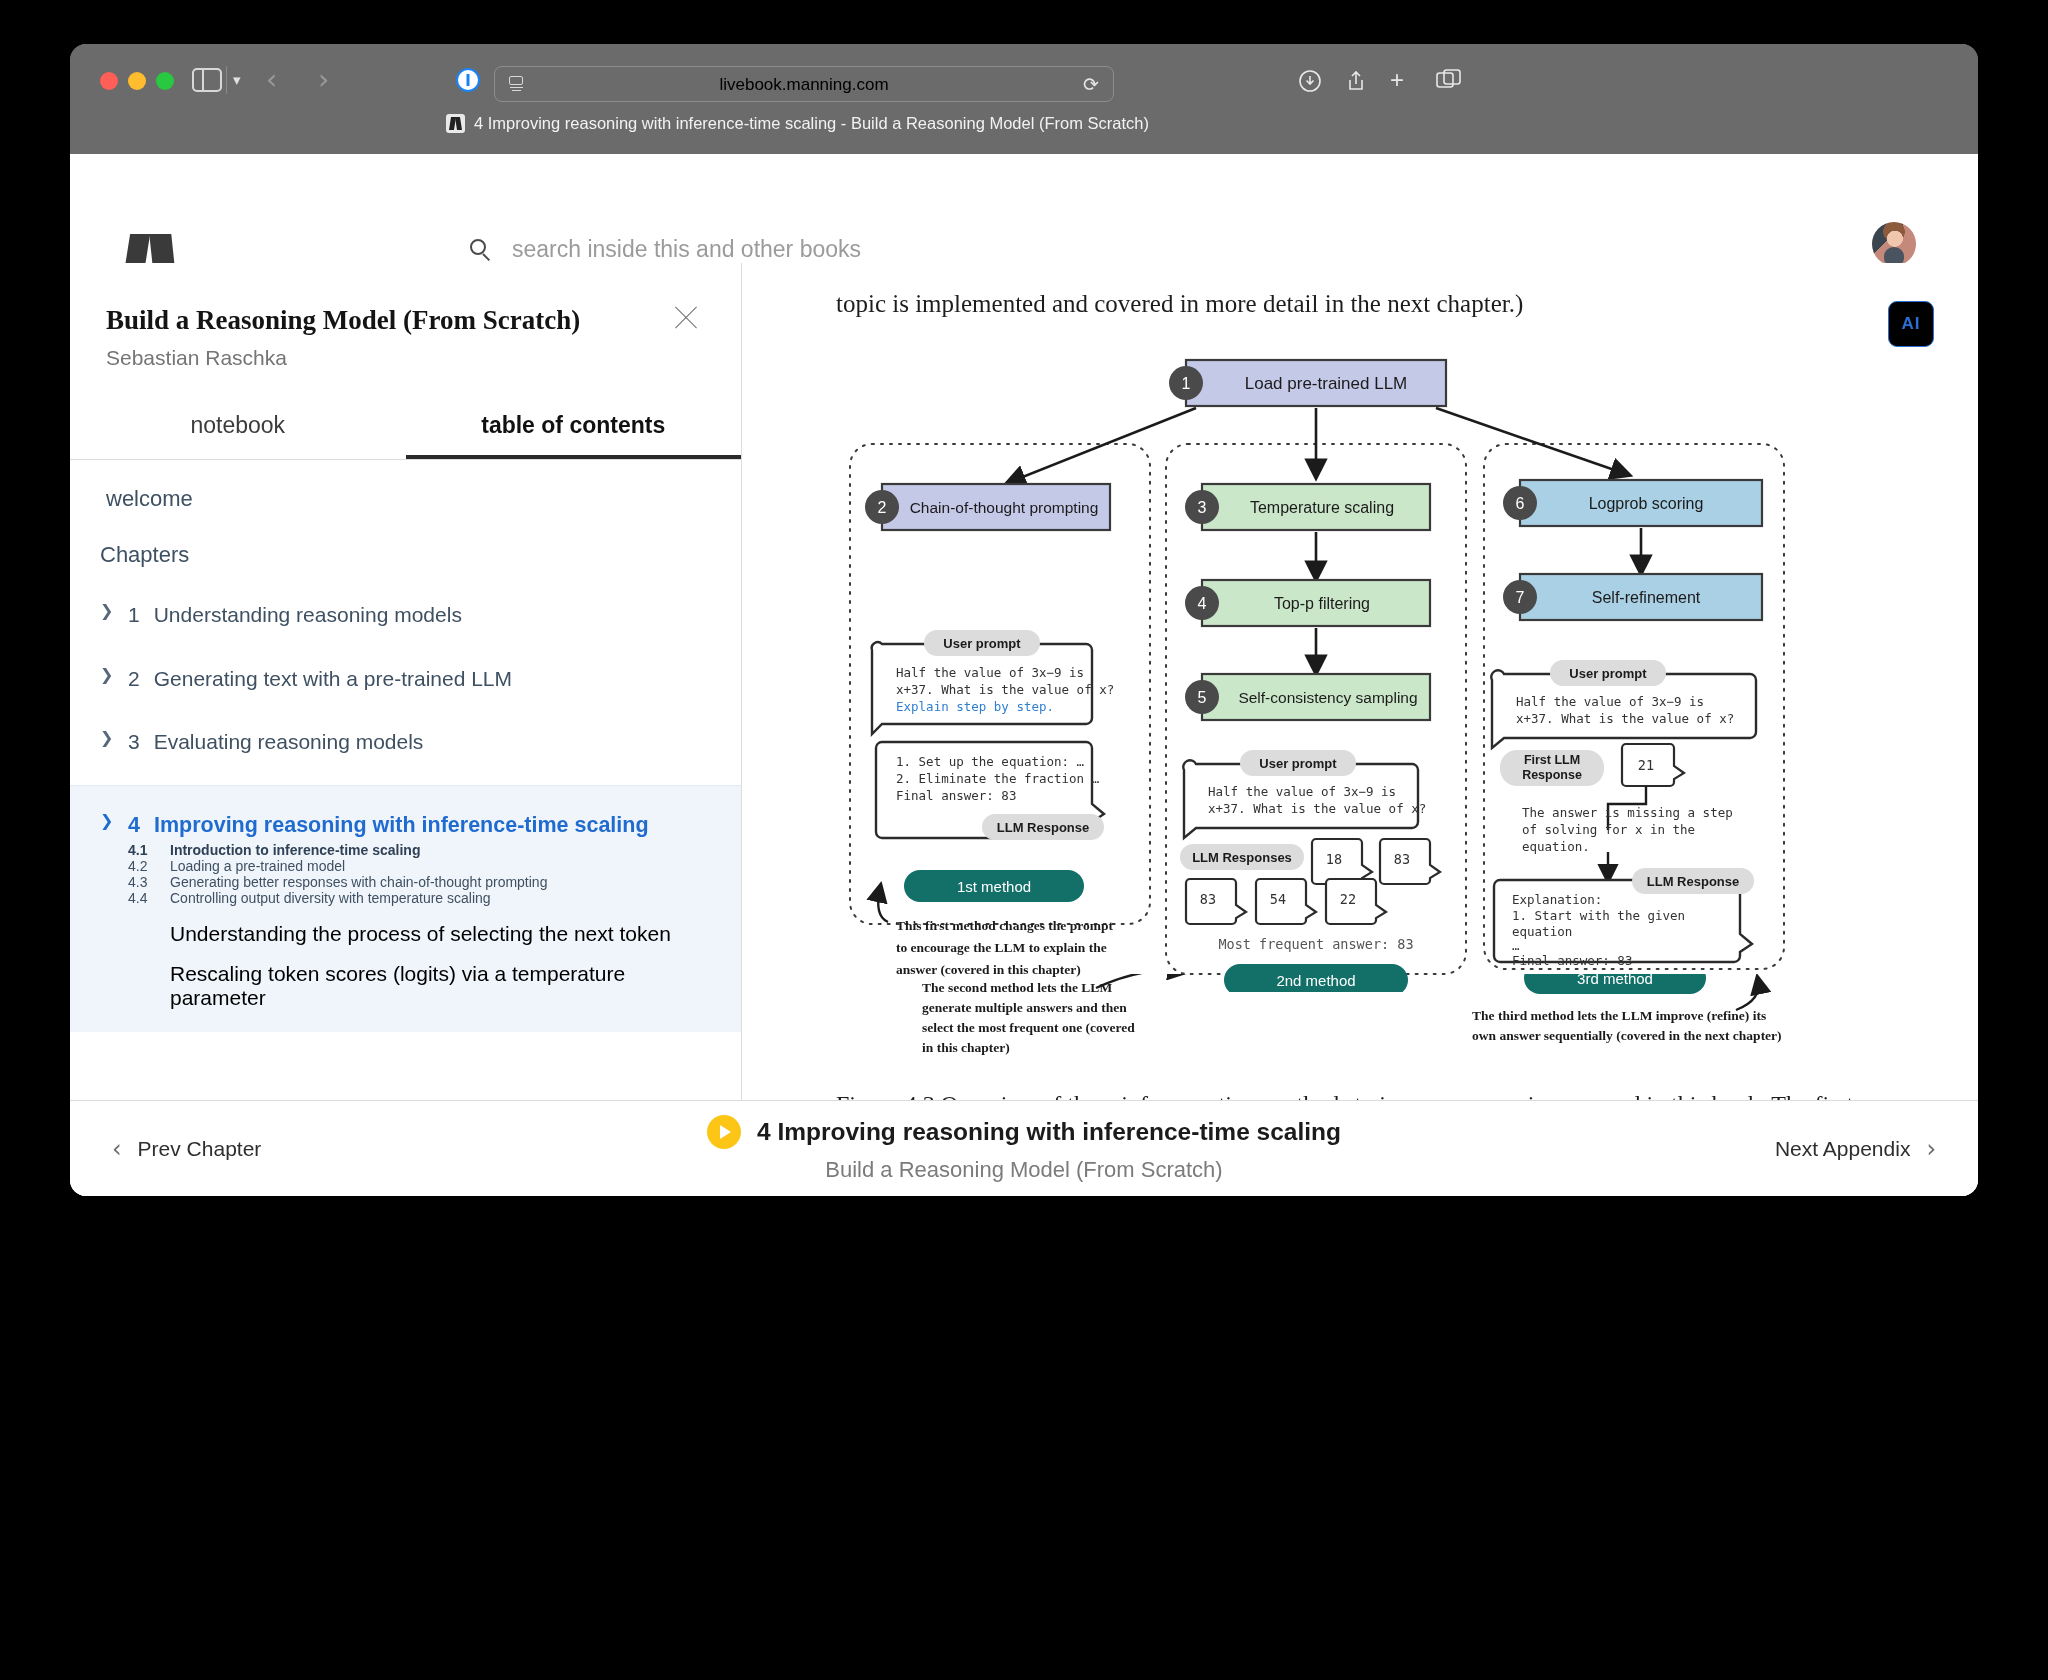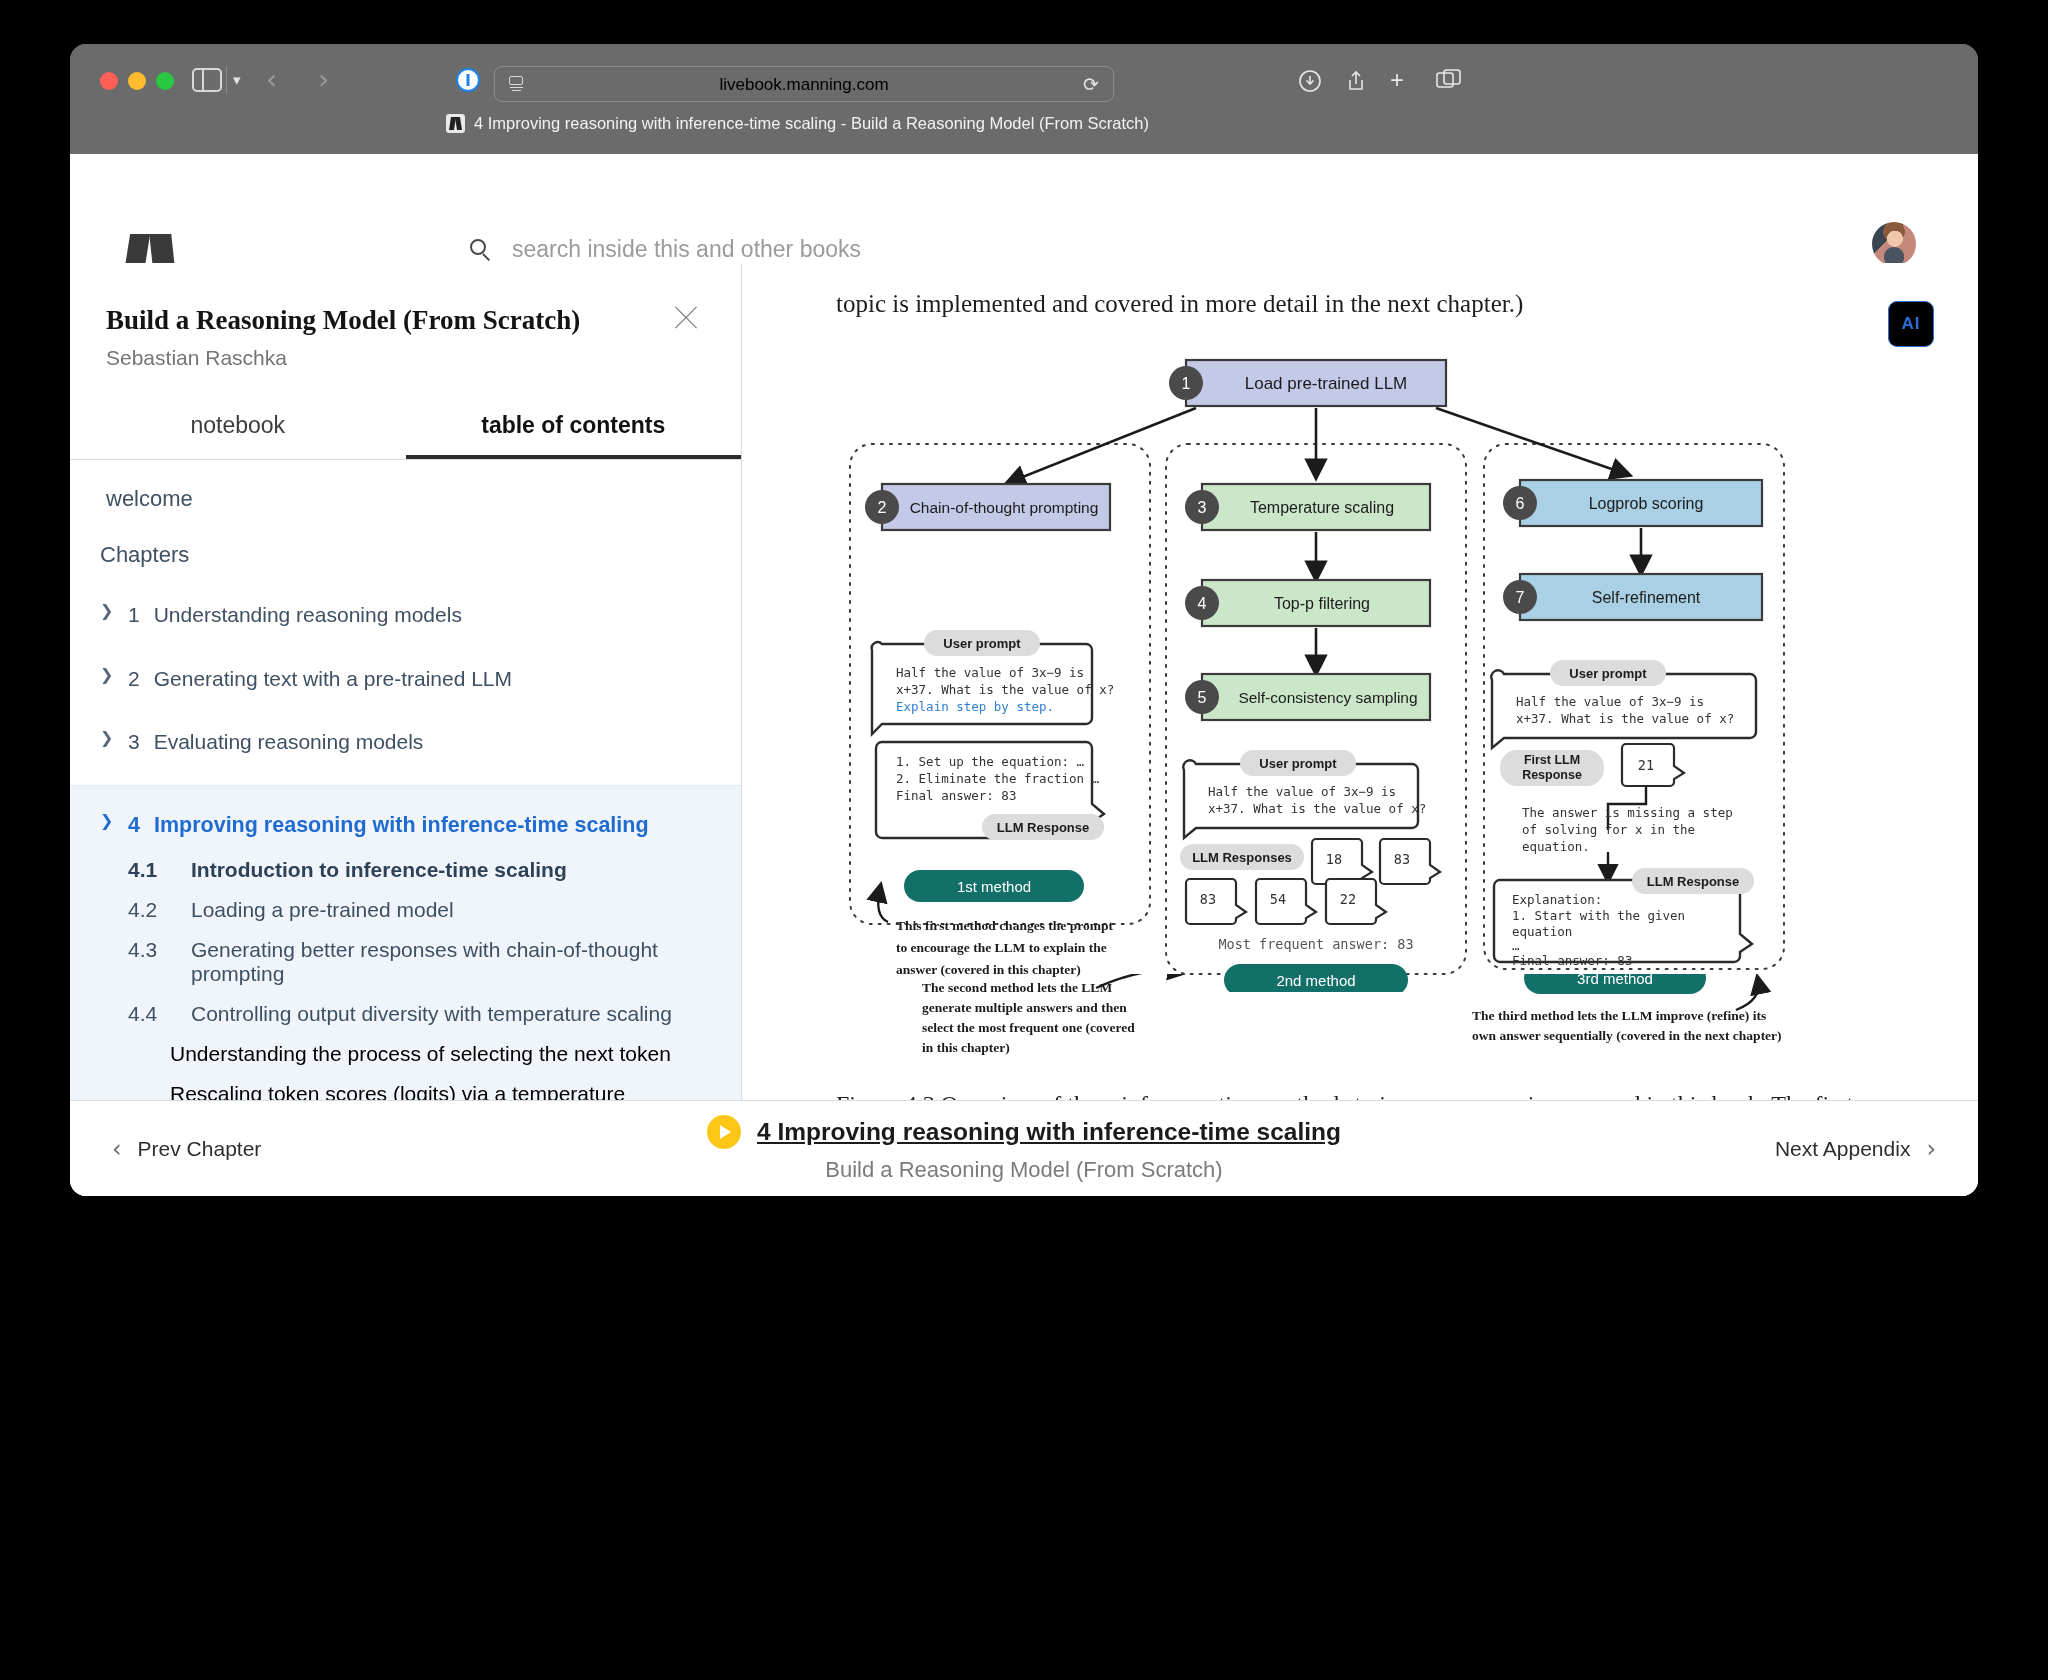--- a/index.html
+++ b/index.html
@@ -204,21 +204,21 @@
   #item-welcome{ padding:0 40px 0 36px; font-size:22px; color:#3e5062; }
   #label-chapters{ padding:0 40px 0 30px; margin-top:30px; font-size:22px; color:#3e5062;}
 
   .chap{ padding:0 40px 0 30px; margin-top:30px;}
   #chapter4-block{
     background:#f0f5fb; border-top:1px solid #e3ebf4;
     margin-top:26px; padding:22px 40px 22px 30px;
   }
   #chapter4-head{ color:#1f6bd0; font-weight:700; font-size:21.5px; display:flex;}
   #chapter4-head .chev{ color:#1f6bd0; }
-  .sub{ display:flex; margin-top:16px; font-size:21px; color:#3e5062; padding-left:28px;gap:21px;}
+  .sub{ display:flex; margin-top:0; font-size:14px; color:#3e5062; padding-left:28px;}
   .sub .snum{ flex:none; width:42px; }
   .sub.bold{ font-weight:700; color:#2f4156;}
   .subsub{ margin-top:16px; font-size:21px; color:#000000; padding-left:70px; }
 
   
   #reader{ flex:1; position:relative; background:#fff; overflow:hidden;}
   #reader-inner{ padding:22px 76px 0 94px; position:relative;}
   .para{
     font-family:"Liberation Serif", serif; font-size:25px; color:#1d1d1d; line-height:1.55;
   }
@@ -258,21 +258,21 @@
   #nav-center-row{ display:flex; align-items:center; justify-content:center; gap:16px;}
   #play-badge{
     width:34px;height:34px;border-radius:50%;background:#fdc515;
     display:flex;align-items:center;justify-content:center; flex:none;
   }
   #play-badge .tri{
     width:0;height:0;border-left:11px solid #fff;
     border-top:7px solid transparent;border-bottom:7px solid transparent;
     margin-left:4px;
   }
-  #nav-chapter-title{ font-size:24.5px; font-weight:700; color:#1b1b1b;text-decoration:underline;}
+  #nav-chapter-title{ font-size:24.5px; font-weight:700; color:#1b1b1b;}
   #nav-book-title{ font-size:22px; color:#7b7b7b; margin-top:8px;}
 </style>
 </head>
 <body>
 
 <div id="window">
 
   <div id="titlebar">
     <div class="traffic red"></div>
     <div class="traffic yellow"></div>

